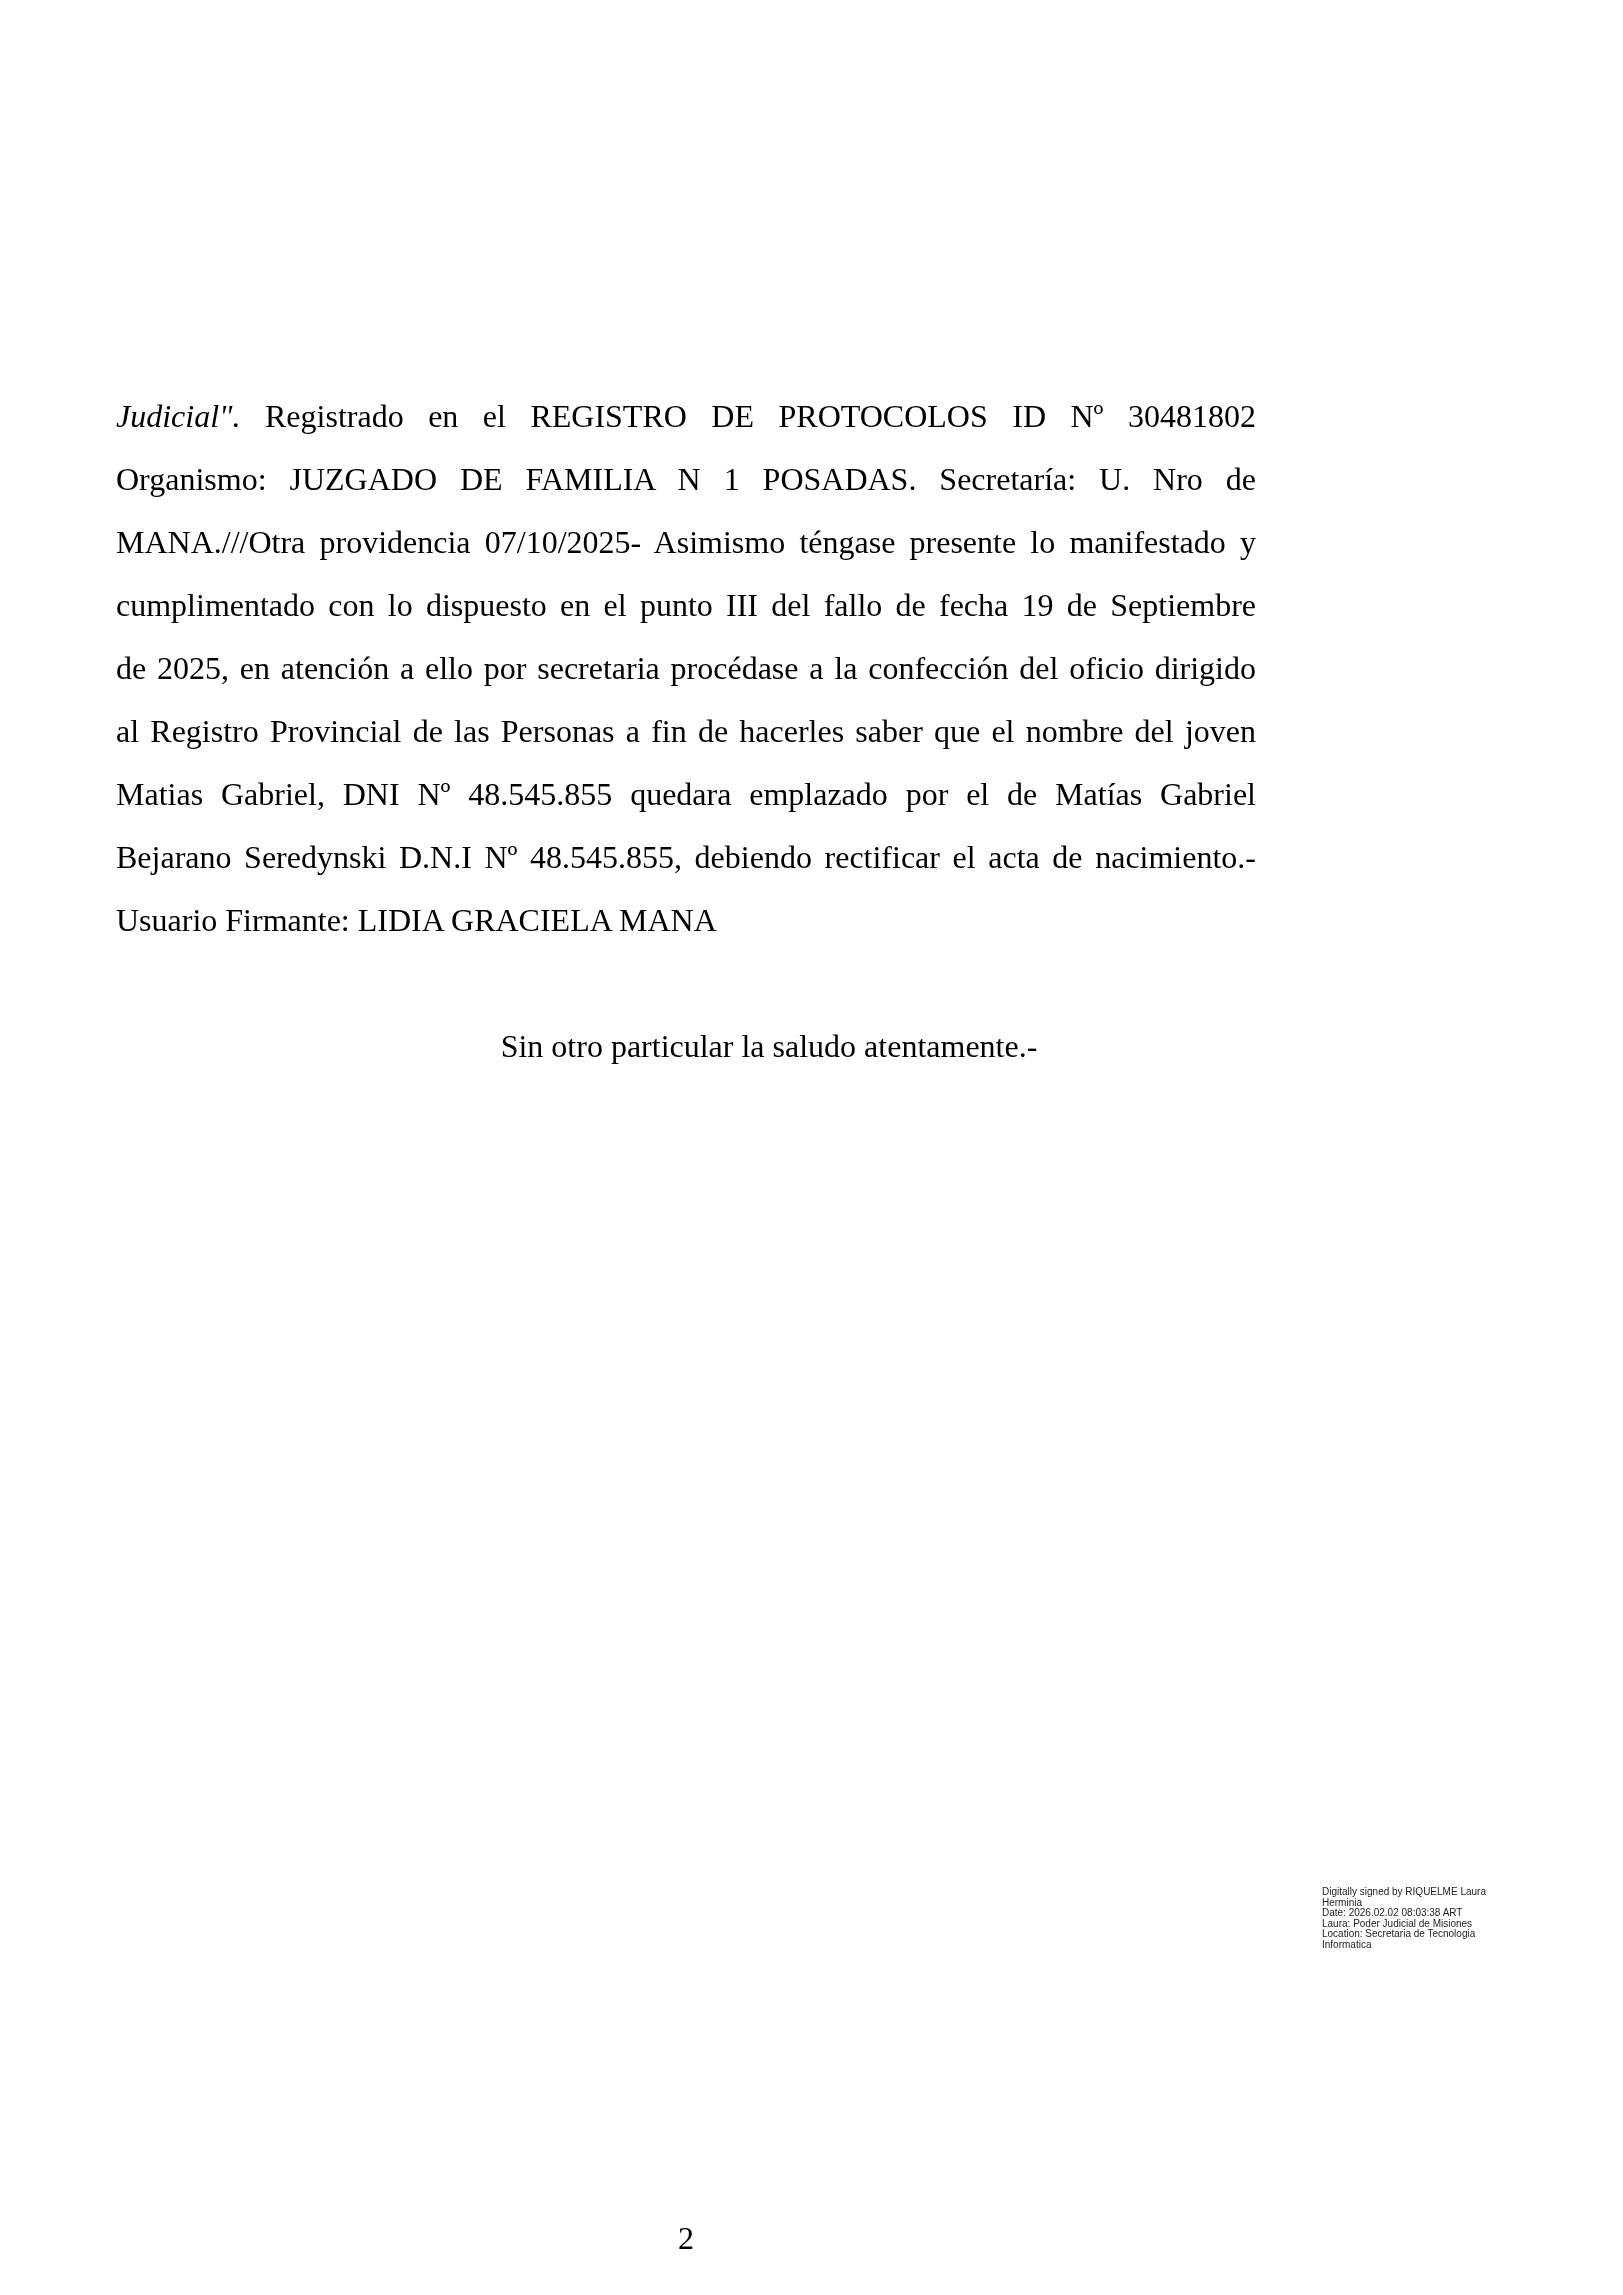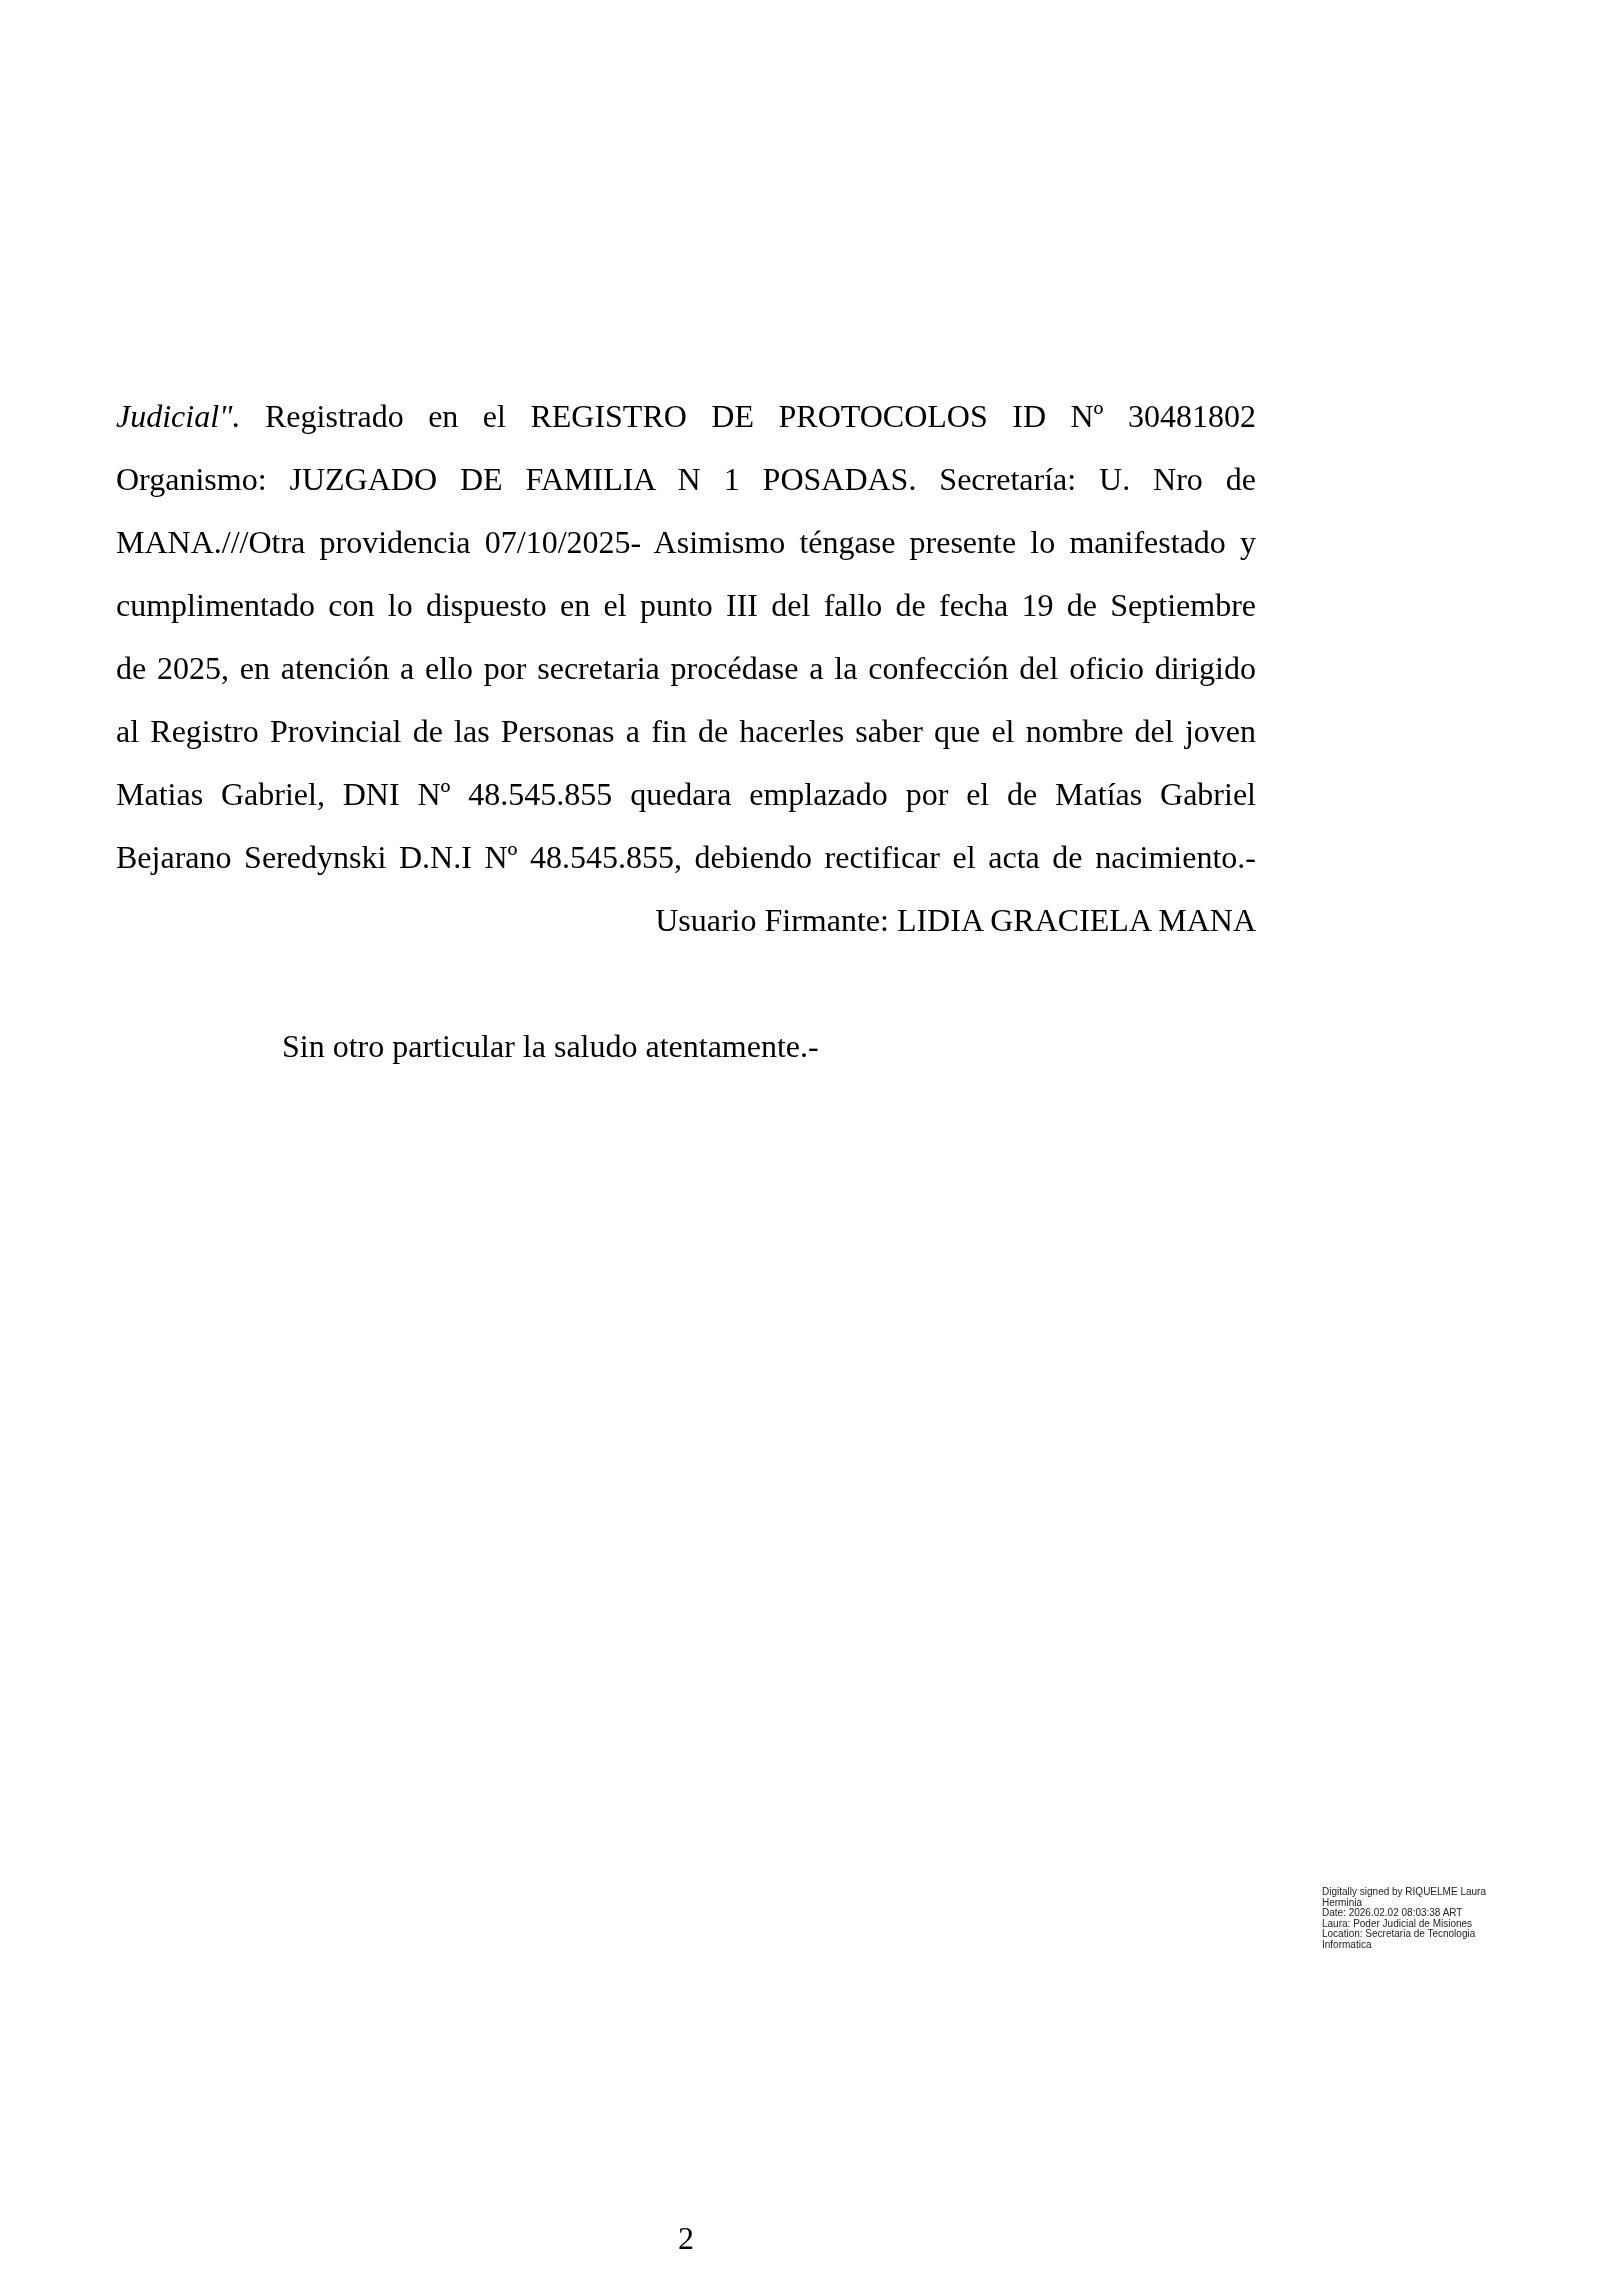--- a/index.html
+++ b/index.html
@@ -23,24 +23,24 @@
   }
   .text-block p {
     height: 63px;
     white-space: normal;
   }
   .jline {
     text-align: justify;
     text-align-last: justify;
   }
   .lastline {
-    text-align: right;
+    text-align: left;
   }
   .closing-line {
-    text-align: left;
+    text-align: center;
     margin-top: 63px;
     padding-left: 166px;
   }
   em { font-style: italic; }
   .signature {
     position: absolute;
     left: 1322px;
     top: 1887px;
     width: 178px;
     font-family: "Liberation Sans", sans-serif;

